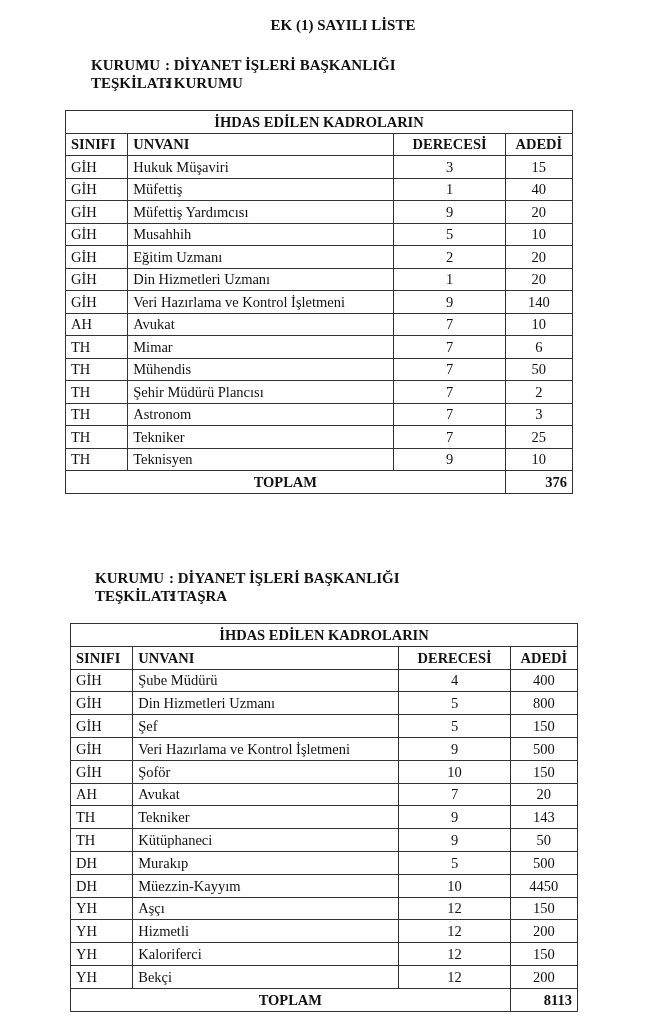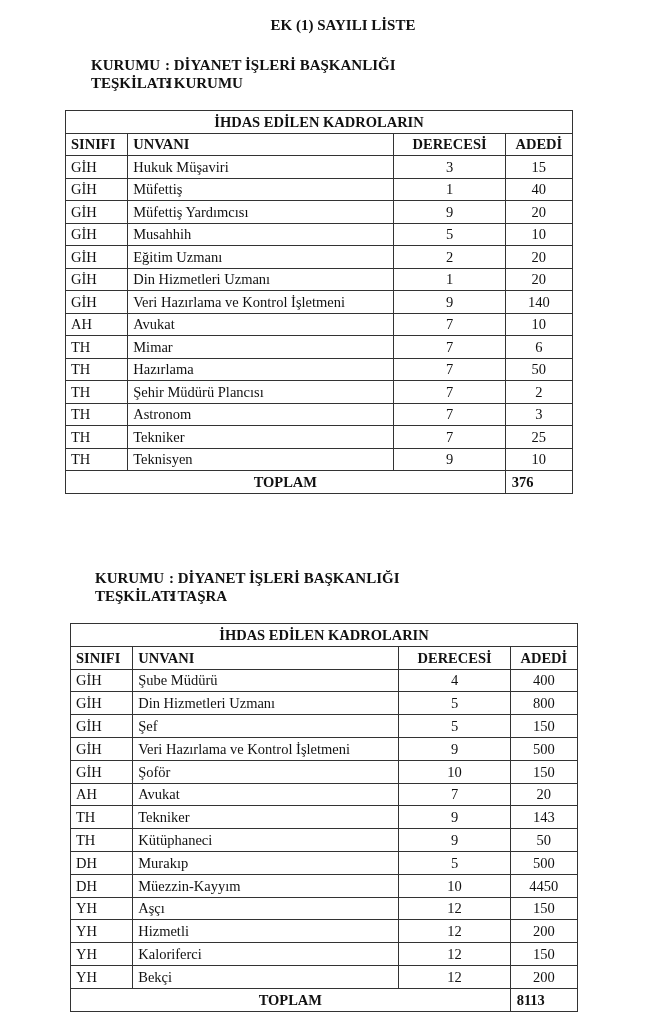--- a/index.html
+++ b/index.html
@@ -19,21 +19,21 @@
   .t2 { left: 70px; top: 623px; width: 508px; }
   .t2 td, .t2 th { height: 21.8px; }
   .c-sinif { width: 50px; text-align: left; }
   .c-unvan { width: 250px; text-align: left; }
   .c-derece { width: 98px; text-align: center; }
   .c-adet { width: 55px; text-align: center; margin-top: 16px; }
   th.c-sinif, th.c-unvan { text-align: left; }
   th.c-derece, th.c-adet { text-align: center; }
   .caption-cell { text-align: center; font-weight: bold; }
   .total-label { text-align: center; font-weight: bold; }
-  .total-val { text-align: left; font-weight: bold; padding-left: 6px; }
+  .total-val { text-align: right; font-weight: bold; padding-left: 6px; }
 </style>
 </head>
 <body>
 
 <div class="title">EK (1) SAYILI LİSTE</div>
 
 <div class="meta meta1">
   <div class="row">
     <span class="k">KURUMU</span>
     <span>: DİYANET İŞLERİ BAŞKANLIĞI</span>
@@ -106,21 +106,21 @@
         <td class="c-adet">10</td>
       </tr>
       <tr>
         <td class="c-sinif">TH</td>
         <td class="c-unvan">Mimar</td>
         <td class="c-derece">7</td>
         <td class="c-adet">6</td>
       </tr>
       <tr>
         <td class="c-sinif">TH</td>
-        <td class="c-unvan">Hazırlama</td>
+        <td class="c-unvan">Mühendis</td>
         <td class="c-derece">7</td>
         <td class="c-adet">50</td>
       </tr>
       <tr>
         <td class="c-sinif">TH</td>
         <td class="c-unvan">Şehir Müdürü Plancısı</td>
         <td class="c-derece">7</td>
         <td class="c-adet">2</td>
       </tr>
       <tr>

